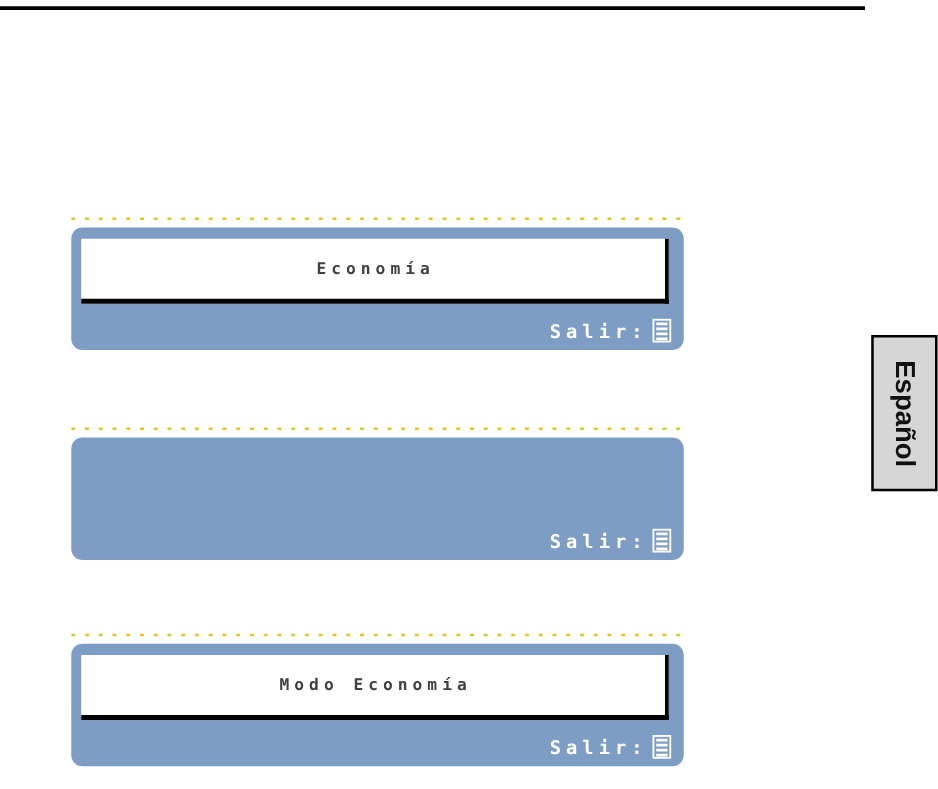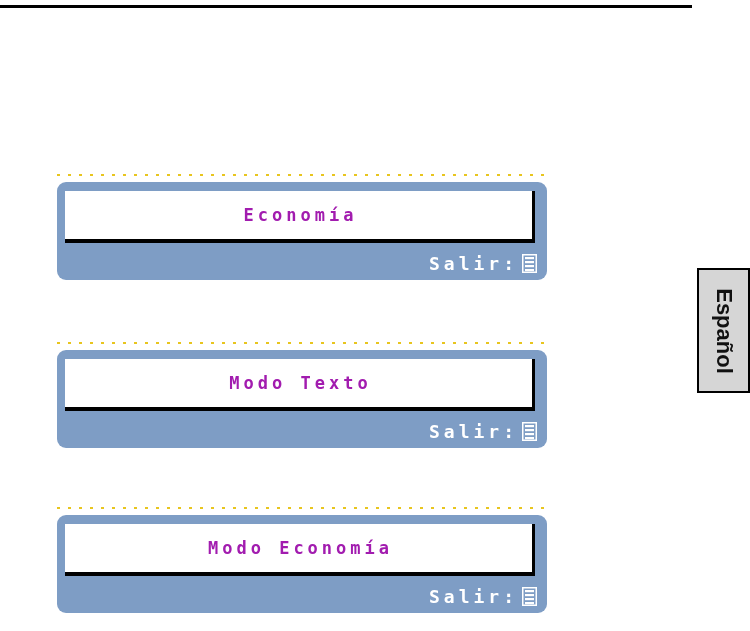--- a/index.html
+++ b/index.html
@@ -99,40 +99,40 @@
     border-bottom: 4px solid #000000;
     box-sizing: border-box;
     display: flex;
     align-items: center;
     justify-content: center;
   }
 
   .card-title {
     font-family: "DejaVu Sans Mono", "Liberation Mono", monospace;
     font-weight: bold;
-    font-size: 17px;
-    color: #a21caf;
+    font-size: 13px;
+    color: #404040;
     letter-spacing: 4px;
     white-space: nowrap;
     transform: translateX(2px);
   }
 
   .card-footer {
     position: absolute;
     right: 10px;
     bottom: 6px;
     display: flex;
     align-items: center;
     gap: 4px;
   }
 
   .footer-label {
     font-family: "DejaVu Sans Mono", "Liberation Mono", monospace;
     font-weight: bold;
-    font-size: 18px;
+    font-size: 15px;
     color: #ffffff;
     letter-spacing: 4px;
     white-space: nowrap;
   }
 
   .menu-icon {
     width: 15px;
     height: 19px;
     display: block;
   }
@@ -161,23 +161,20 @@
             <rect x="3" y="15" width="9" height="2.2" fill="#ffffff"></rect>
           </svg>
         </span>
       </div>
     </div>
   </div>
 
   <div class="card-block b1">
     <div class="dotted-guide"></div>
     <div class="card">
-      <div class="card-screen">
-        <span class="card-title">Modo Texto</span>
-      </div>
       <div class="card-footer">
         <span class="footer-label">Salir:</span>
         <span class="menu-icon">
           <svg viewBox="0 0 15 19" width="15" height="19" xmlns="http://www.w3.org/2000/svg">
             <rect x="0.5" y="0.5" width="14" height="18" fill="none" stroke="#ffffff" stroke-width="2"></rect>
             <rect x="3" y="3" width="9" height="2.2" fill="#ffffff"></rect>
             <rect x="3" y="7" width="9" height="2.2" fill="#ffffff"></rect>
             <rect x="3" y="11" width="9" height="2.2" fill="#ffffff"></rect>
             <rect x="3" y="15" width="9" height="2.2" fill="#ffffff"></rect>
           </svg>

